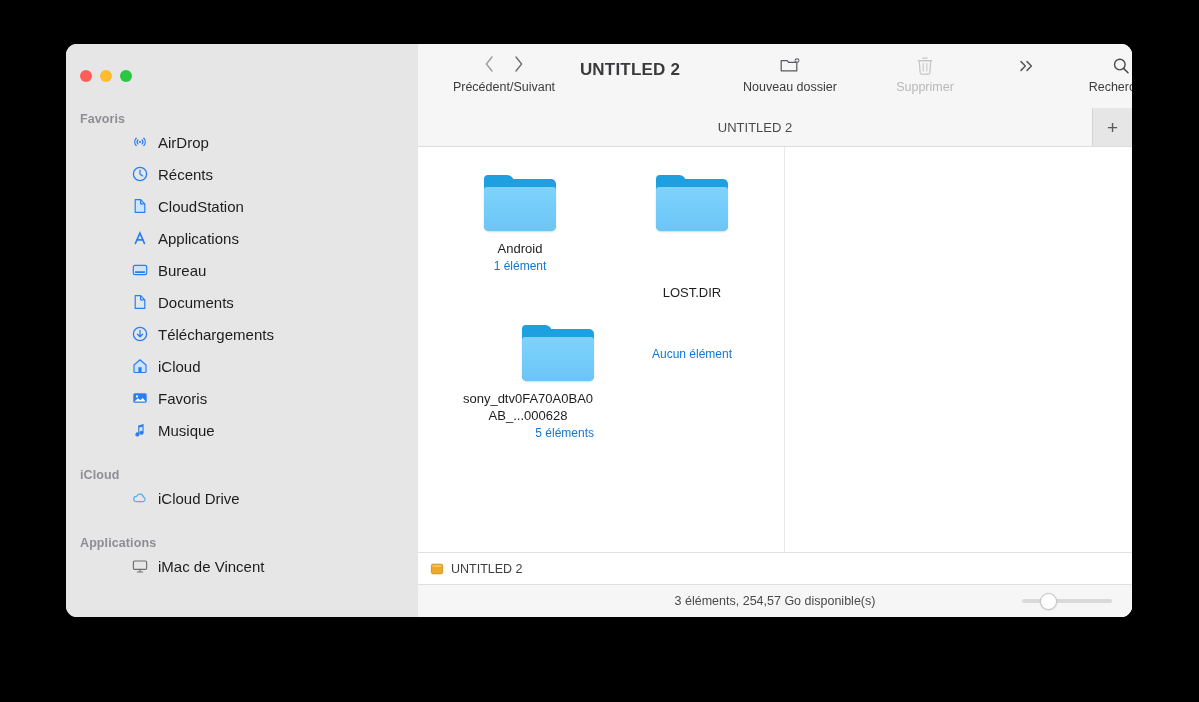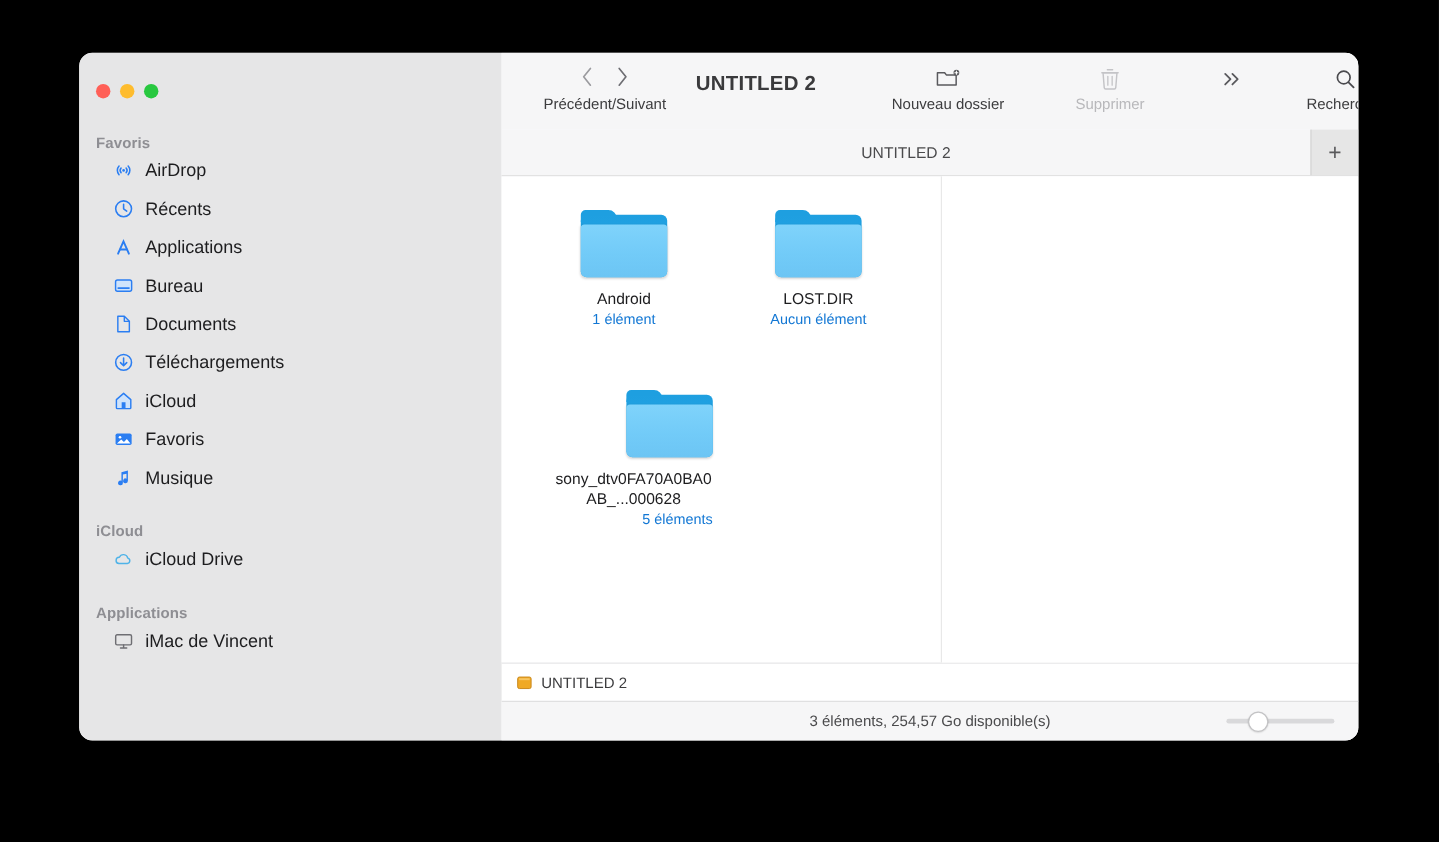--- a/index.html
+++ b/index.html
@@ -73,20 +73,21 @@
   .sb-group-icloud { margin-top: 22px; }
   .sb-group-emplacements { margin-top: 22px; }
 
   .sb-item {
     display: flex;
     align-items: center;
     height: 32px;
     padding-left: 28px;
     gap: 9px;
     cursor: default;
+    margin-left: 37px;
   }
   .sb-item .sb-icon {
     width: 18px;
     height: 18px;
     flex: 0 0 18px;
     display: flex;
     align-items: center;
     justify-content: center;
   }
   .sb-item .sb-label {
@@ -384,20 +385,29 @@
         <div class="sb-item">
           <span class="sb-icon">
             <svg width="18" height="18" viewBox="0 0 18 18">
                 <circle cx="9" cy="9" r="6.6" fill="none" stroke="#2b7ef2" stroke-width="1.3"></circle>
                 <path d="M9 5.2V9l2.6 1.9" fill="none" stroke="#2b7ef2" stroke-width="1.3" stroke-linecap="round" stroke-linejoin="round"></path>
               </svg>
           </span>
           <span class="sb-label">Récents</span>
         </div>
 
+        <div class="sb-item">
+          <span class="sb-icon">
+            <svg width="18" height="18" viewBox="0 0 18 18">
+                <path d="M4.2 2.6h5.4l4.2 4.2v8.6H4.2z" fill="#cfe3fb" stroke="#2b7ef2" stroke-width="1.2" stroke-linejoin="round"></path>
+                <path d="M9.6 2.6v4.2h4.2" fill="none" stroke="#2b7ef2" stroke-width="1.2" stroke-linejoin="round"></path>
+              </svg>
+          </span>
+          <span class="sb-label">CloudStation</span>
+        </div>
 
         <div class="sb-item">
           <span class="sb-icon">
             <svg width="18" height="18" viewBox="0 0 18 18">
                 <g stroke="#2b7ef2" stroke-width="1.6" stroke-linecap="round" fill="none">
                   <path d="M4.4 14.4 8.9 4.1l4.5 10.3"></path>
                   <path d="M6.2 10.9h5.6"></path>
                 </g>
               </svg>
           </span>
@@ -576,21 +586,21 @@
           <div class="file-item" style="left:28px; top:28px;">
             <div class="folder-icon">
               <div class="folder-tab"></div>
               <div class="folder-back"></div>
               <div class="folder-front"></div>
             </div>
             <div class="file-name">Android</div>
             <div class="file-sub">1 élément</div>
           </div>
 
-          <div class="file-item" style="left:190px; top:28px;">
+          <div class="file-item" style="left:200px; top:28px;gap:44px;">
             <div class="folder-icon">
               <div class="folder-tab"></div>
               <div class="folder-back"></div>
               <div class="folder-front"></div>
             </div>
             <div class="file-name">LOST.DIR</div>
             <div class="file-sub">Aucun élément</div>
           </div>
 
           <div class="file-item" style="left:28px; top:178px;align-items:flex-end;">

